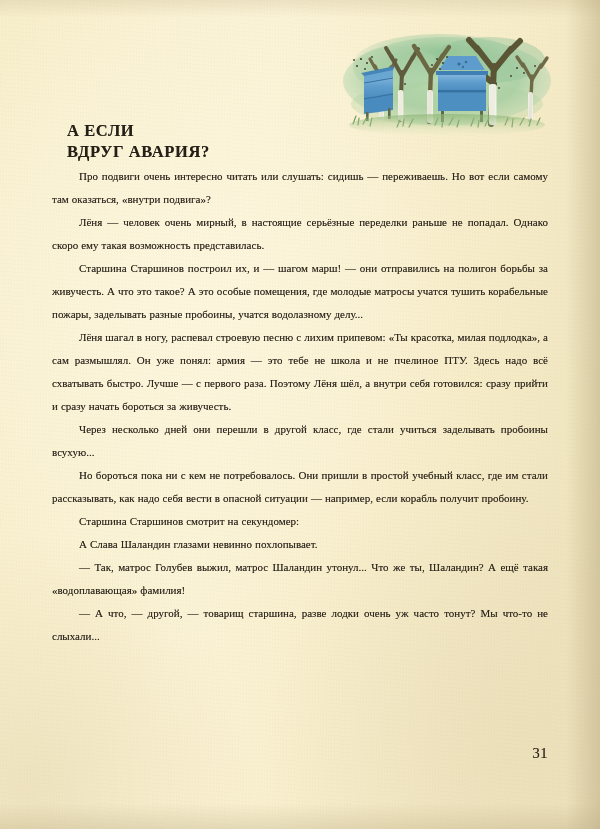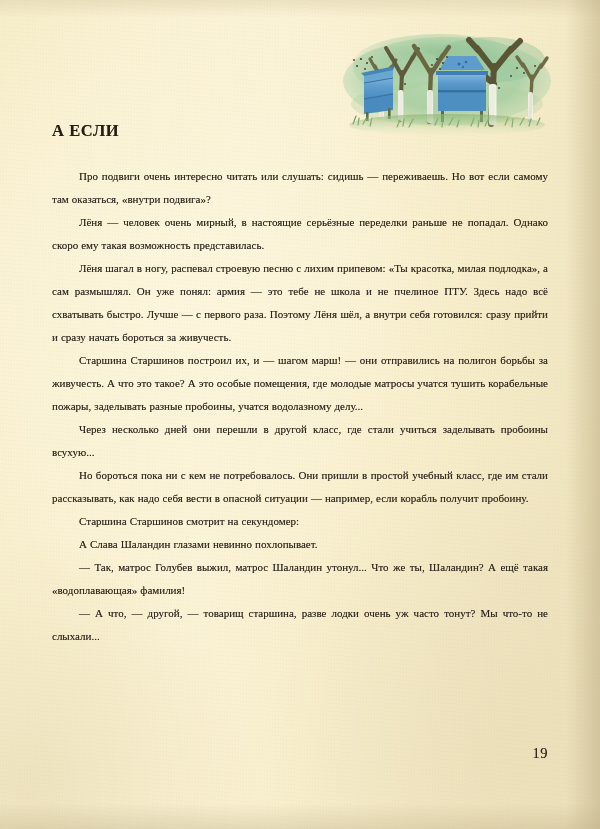--- a/index.html
+++ b/index.html
@@ -69,21 +69,21 @@
     left: 52px;
     top: 120px;
     width: 330px;
     font-weight: bold;
     font-size: 16.5px;
     line-height: 21px;
     letter-spacing: .6px;
     color: #251f18;
     text-shadow: 0 0 .6px rgba(37,31,24,.55);
   }
-  .heading div { white-space: pre; }
+  .heading div { white-space: pre; margin-left: 15px; }
 
   
   .body-text {
     position: absolute;
     left: 52px;
     top: 165px;
     width: 496px;
     font-size: 11px;
     line-height: 23px;
     color: #2b241b;
@@ -254,30 +254,31 @@
         <path d="M96 99 l3 -7 M103 101 l1 -8 M110 99 l4 -7 M118 101 l2 -7"></path>
         <path d="M132 100 l3 -8 M139 101 l1 -7 M146 100 l4 -8"></path>
         <path d="M166 99 l3 -7 M173 101 l1 -8 M181 99 l4 -7 M190 100 l2 -7 M198 99 l3 -7"></path>
       </g>
       <ellipse cx="108" cy="99" rx="98" ry="11" fill="url(#grassG)"></ellipse>
     </svg>
   </div>
 
   <div class="heading">
     <div>А ЕСЛИ</div>
+    <div>ВДРУГ АВАРИЯ?</div>
   </div>
 
   <div class="body-text">
     <p>Про подвиги очень интересно читать или слушать: сидишь — переживаешь. Но вот если самому там оказаться, «внутри подвига»?</p>
     <p>Лёня — человек очень мирный, в настоящие серьёзные переделки раньше не попадал. Однако скоро ему такая возможность представилась.</p>
+    <p>Старшина Старшинов построил их, и — шагом марш! — они отправились на полигон борьбы за живучесть. А что это такое? А это особые помещения, где молодые матросы учатся тушить корабельные пожары, заделывать разные пробоины, учатся водолазному делу...</p>
     <p>Лёня шагал в ногу, распевал строевую песню с лихим припевом: «Ты красотка, милая подлодка», а сам размышлял. Он уже понял: армия — это тебе не школа и не пчелиное ПТУ. Здесь надо всё схватывать быстро. Лучше — с первого раза. Поэтому Лёня шёл, а внутри себя готовился: сразу прийти и сразу начать бороться за живучесть.</p>
-    <p>Старшина Старшинов построил их, и — шагом марш! — они отправились на полигон борьбы за живучесть. А что это такое? А это особые помещения, где молодые матросы учатся тушить корабельные пожары, заделывать разные пробоины, учатся водолазному делу...</p>
     <p>Через несколько дней они перешли в другой класс, где стали учиться заделывать пробоины всухую...</p>
     <p>Но бороться пока ни с кем не потребовалось. Они пришли в простой учебный класс, где им стали рассказывать, как надо себя вести в опасной ситуации — например, если корабль получит пробоину.</p>
     <p>Старшина Старшинов смотрит на секундомер:</p>
     <p>А Слава Шаландин глазами невинно похлопывает.</p>
     <p>— Так, матрос Голубев выжил, матрос Шаландин утонул... Что же ты, Шаландин? А ещё такая «водоплавающая» фамилия!</p>
     <p>— А что, — другой, — товарищ старшина, разве лодки очень уж часто тонут? Мы что-то не слыхали...</p>
   </div>
 
-  <div class="pageno">19</div>
+  <div class="pageno">31</div>
 
 </div>
 
 </body></html>

